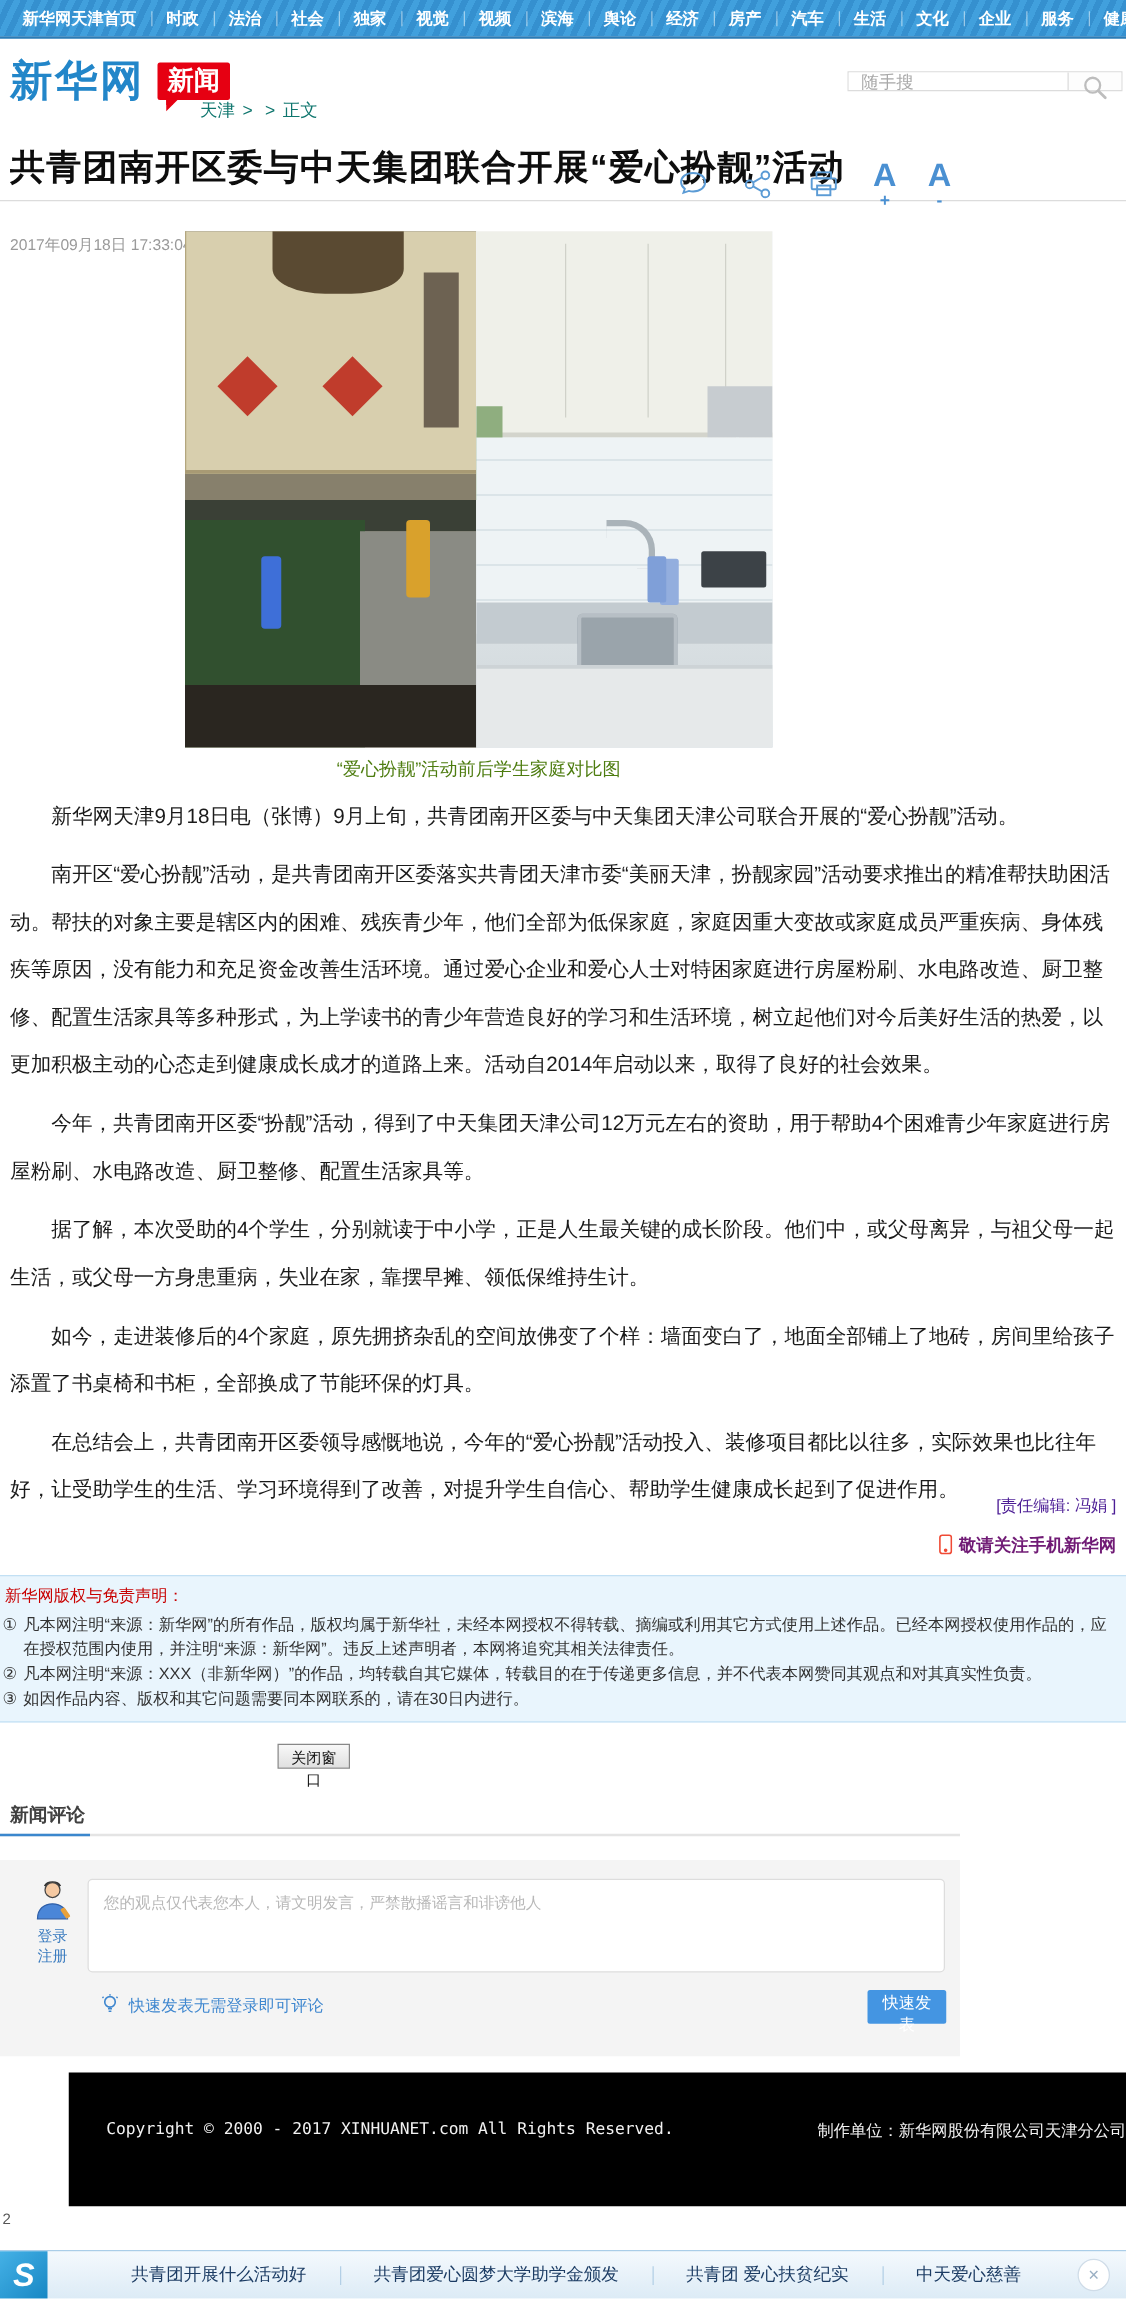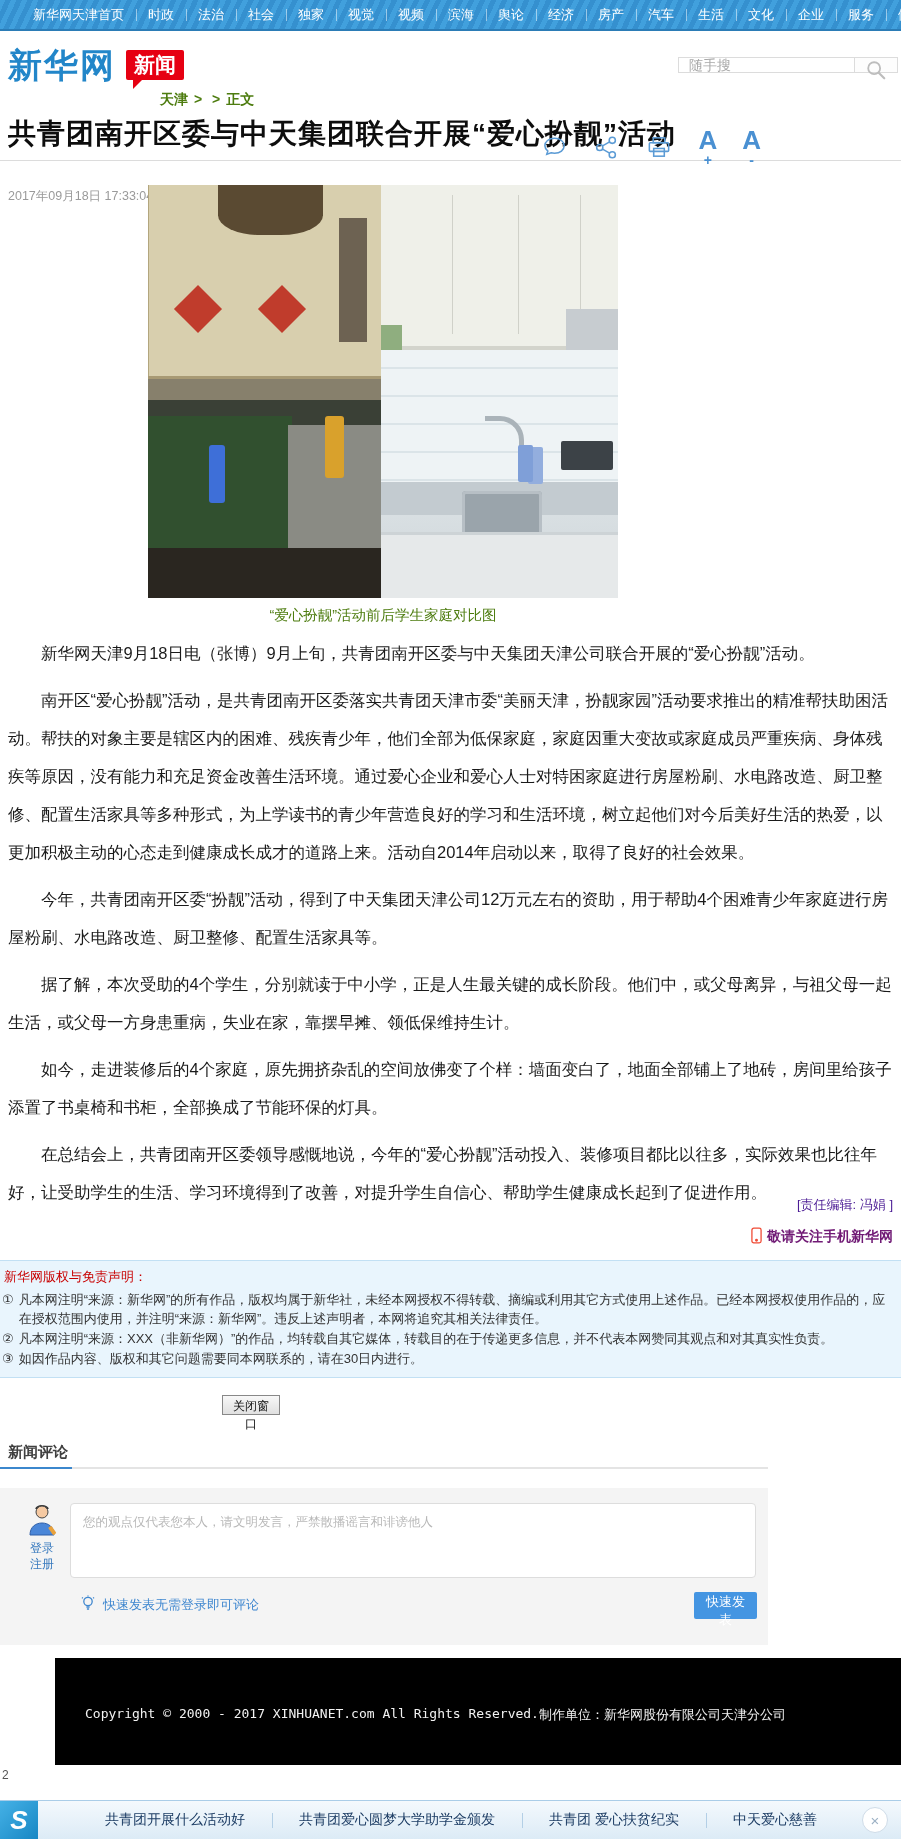--- a/index.html
+++ b/index.html
@@ -2,33 +2,33 @@
 <html><head>
 <meta charset="utf-8">
 <style>
   html,body{margin:0;padding:0;background:#fff;}
   .page{position:relative;width:901px;height:1839px;overflow:hidden;background:#fff;
         font-family:"Liberation Sans","DejaVu Sans",sans-serif;}
 
   
   .topnav{position:absolute;top:0;left:0;width:100%;height:31px;
     background:repeating-linear-gradient(115deg,#41a0dd 0 5px,#3590cf 5px 10px);
-    border-bottom:2px solid #2b7cb6;display:flex;align-items:center;padding-left:21px;box-sizing:border-box;}
+    border-bottom:2px solid #2b7cb6;display:flex;align-items:center;padding-left:6px;box-sizing:border-box;font-weight:bold;}
   .nav-item{color:#fff;font-size:13px;padding:0 12px;position:relative;white-space:nowrap;cursor:pointer;}
   .nav-item + .nav-item::before{content:"";position:absolute;left:0;top:3px;bottom:3px;width:1px;background:rgba(255,255,255,.5);}
 
   
   .header{position:absolute;top:45px;left:8px;right:0;height:58px;}
   .logo-row{display:flex;align-items:center;}
   .logo-text{font-size:34px;font-weight:bold;color:#2286c9;letter-spacing:2px;line-height:40px;}
   .logo-badge{position:relative;margin-left:10px;background:#e60012;color:#fff;font-size:21px;font-weight:bold;
     padding:3px 8px;border-radius:2px;line-height:24px;}
   .logo-badge::after{content:"";position:absolute;left:7px;bottom:-9px;border:5px solid transparent;
     border-top-color:#e60012;border-left-color:#e60012;}
-  .breadcrumb{position:absolute;left:152px;top:46px;font-size:14px;color:#4d7c0f;font-weight:bold;}
+  .breadcrumb{position:absolute;left:152px;top:35px;font-size:14px;color:#0f766e;}
   .breadcrumb span{margin-right:6px;}
   .bc-link{cursor:pointer;}
   .search{position:absolute;right:3px;top:12px;width:220px;height:16px;display:flex;border:1px solid #dcdcdc;
     background:#fff;box-sizing:border-box;}
   .search-input{flex:1;border:none;outline:none;padding:0 10px;font-size:14px;color:#333;min-width:0;}
   .search-input::placeholder{color:#a9a9a9;}
   .search-btn{width:43px;border:none;border-left:1px solid #dcdcdc;background:#fdfdfd;display:grid;place-items:center;cursor:pointer;}
 
   
   .article-title{position:absolute;top:96px;left:8px;font-size:28px;font-weight:bold;color:#0d0d0d;letter-spacing:1px;}
@@ -109,21 +109,21 @@
     font-family:"Liberation Sans","DejaVu Sans",sans-serif;}
   .comment-box textarea::placeholder{color:#b8b8b8;}
   .quick-row{position:absolute;left:80px;top:107px;display:flex;align-items:center;gap:7px;
     color:#3f87cf;font-size:13px;cursor:pointer;}
   .submit-btn{position:absolute;right:11px;top:104px;width:63px;height:27px;background:#4495e2;color:#fff;
     font-size:13px;border:none;border-radius:2px;cursor:pointer;}
 
   
   .footer{position:absolute;top:1658px;left:55px;right:0;height:107px;background:#000;color:#f2f2f2;
     font-family:"DejaVu Sans Mono","Liberation Mono",monospace;font-size:13px;}
-  .footer-line1{padding:48px 0 0 30px;display:flex;white-space:nowrap;}
+  .footer-line1{padding:38px 0 0 30px;display:flex;white-space:nowrap;justify-content:space-between;}
   .footer-line2{margin:10px 0 0 250px;}
   .stray-text{position:absolute;top:1768px;left:2px;font-size:12px;color:#555;}
 
   
   .bottom-bar{position:absolute;top:1800px;left:0;width:100%;height:39px;
     background:linear-gradient(#f4f9fd,#dcebf6);border-top:1px solid #aacde8;box-sizing:border-box;
     display:flex;align-items:center;}
   .bar-logo{width:38px;height:38px;background:linear-gradient(135deg,#45b1e6,#1787c4);color:#fff;
     font-weight:bold;font-size:26px;font-style:italic;display:grid;place-items:center;cursor:pointer;}
   .bar-links{display:flex;align-items:center;margin-left:40px;}

